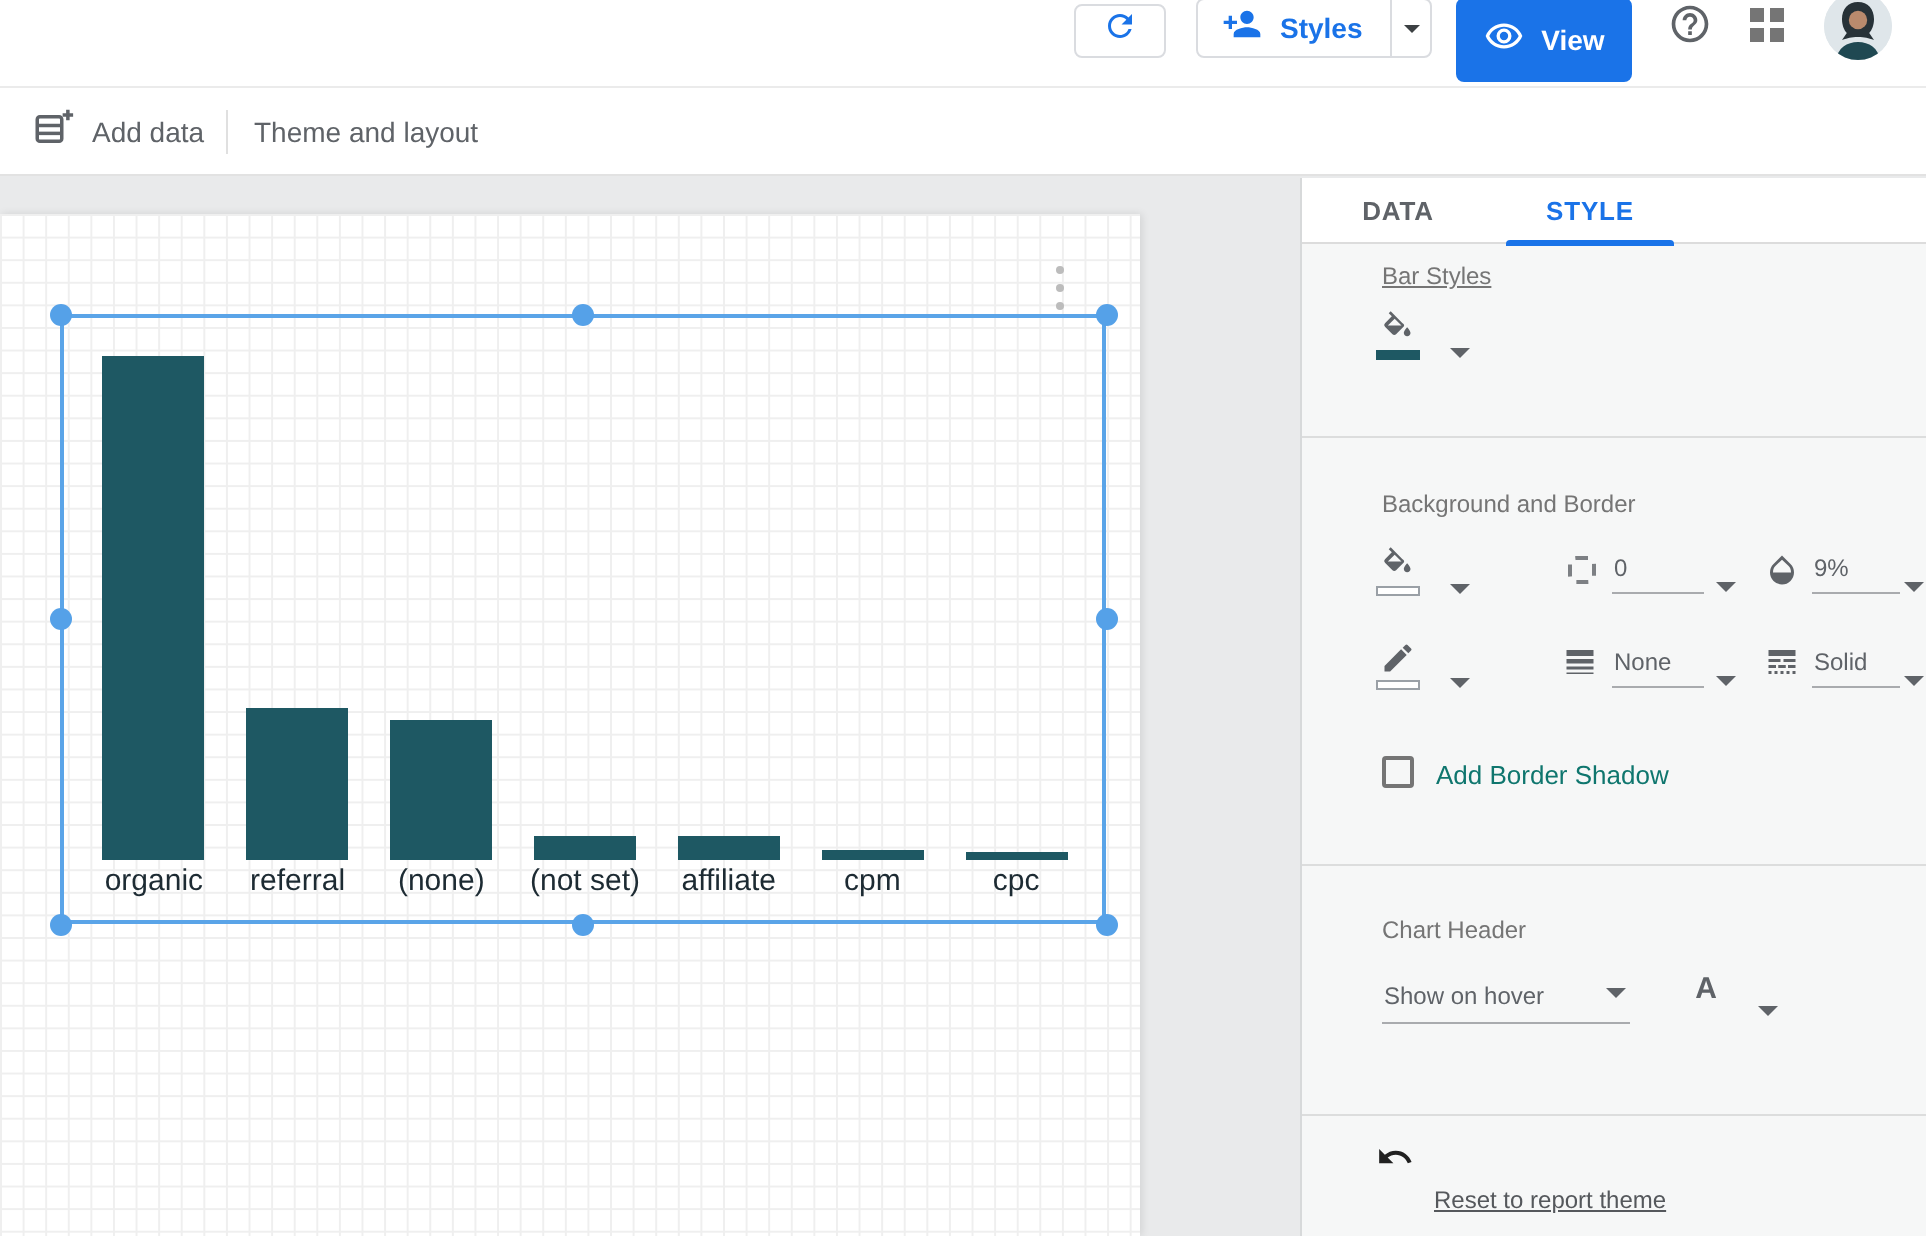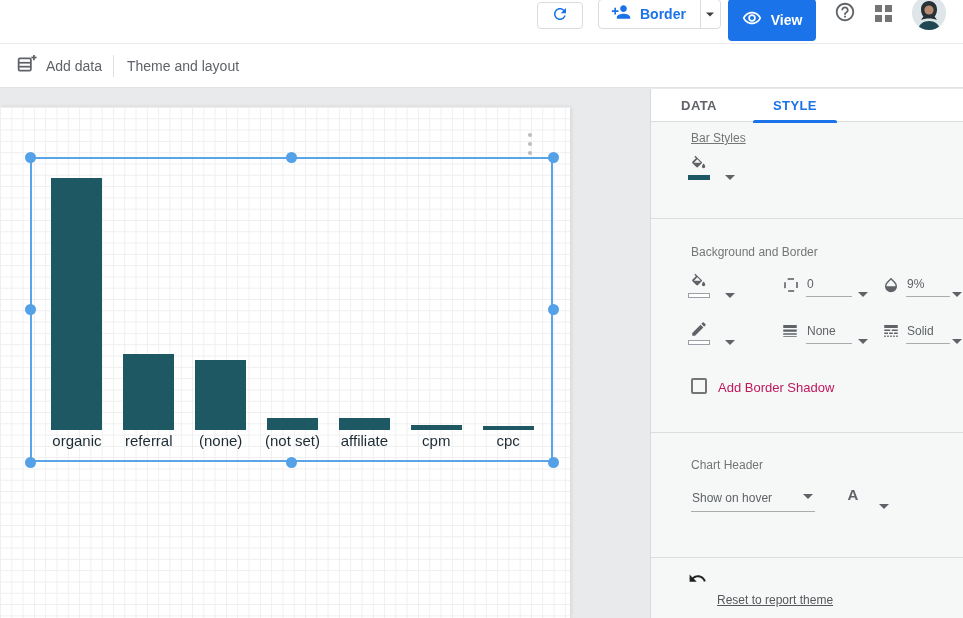--- a/index.html
+++ b/index.html
@@ -66,21 +66,21 @@
   .caret { width:0; height:0; border-left:5px solid transparent; border-right:5px solid transparent; border-top:5px solid #5f6368; display:inline-block; }
   .caret-btn { position:absolute; cursor:pointer; padding:2px; }
 
   .mini-input { position:absolute; border-bottom:1px solid #a9abae; font-size:12px; color:#5f6368; padding:0 0 5px 1px; cursor:pointer; }
   .select-input { position:absolute; border-bottom:1px solid #a9abae; font-size:12px; color:#5f6368; padding:0 0 6px 1px; cursor:pointer; }
   .select-input .caret { position:absolute; right:2px; top:3px; }
 
   .corner-icon { position:absolute; width:14px; height:14px; border:2px dashed #7d8084; border-radius:4px; cursor:default; }
 
   .checkbox { position:absolute; width:16px; height:16px; border:2px solid #757575; border-radius:2px; background:transparent; cursor:pointer; }
-  .checkbox-label { position:absolute; font-size:13px; color:#be185d; }
+  .checkbox-label { position:absolute; font-size:13px; color:#0f766e; }
 
   .a-icon { position:absolute; width:22px; text-align:center; cursor:pointer; }
   .a-icon .a-char { font-size:15px; font-weight:bold; color:#5f6368; line-height:15px; display:block; }
   .a-icon .a-bar { width:18px; height:4px; background:#5b5e61; margin:3px auto 0; }
 
   .reset-link { position:absolute; font-size:12px; color:#55585c; text-decoration:underline; cursor:pointer; }
 </style>
 </head>
 <body>
 
@@ -93,21 +93,21 @@
     </span>
   </div>
 
   <div class="share-group">
     <div class="share-main">
       <span>
         <svg width="20" height="20" viewBox="0 0 24 24" fill="#1a73e8">
             <path d="M15 12c2.21 0 4-1.79 4-4s-1.79-4-4-4-4 1.79-4 4 1.79 4 4 4zm-9-2V7H4v3H1v2h3v3h2v-3h3v-2H6zm9 4c-2.67 0-8 1.34-8 4v2h16v-2c0-2.66-5.33-4-8-4z"></path>
           </svg>
       </span>
-      <span class="share-label">Border</span>
+      <span class="share-label">Styles</span>
     </div>
     <div class="share-caret">
       <span class="caret" style="border-top-color:#3c4043; transform:scale(.8);"></span>
     </div>
   </div>
 
   <div class="view-btn">
     <span>
       <svg width="20" height="20" viewBox="0 0 24 24" fill="#fff">
           <path d="M12 6.5c3.79 0 7.17 2.13 8.82 5.5-1.65 3.37-5.02 5.5-8.82 5.5S4.83 15.37 3.18 12C4.83 8.63 8.21 6.5 12 6.5m0-2C7 4.5 2.73 7.61 1 12c1.73 4.39 6 7.5 11 7.5s9.27-3.11 11-7.5c-1.73-4.39-6-7.5-11-7.5zm0 5a2.5 2.5 0 0 1 0 5 2.5 2.5 0 0 1 0-5m0-2a4.5 4.5 0 1 0 0 9 4.5 4.5 0 0 0 0-9z"></path>

